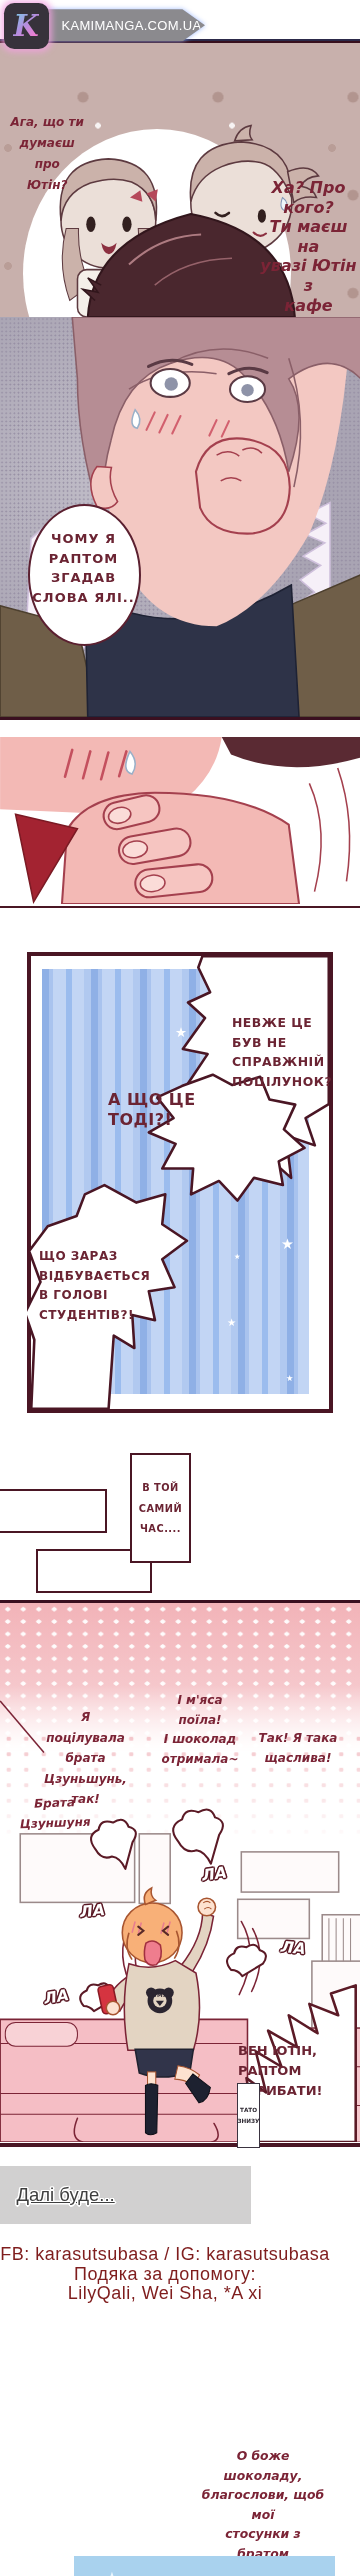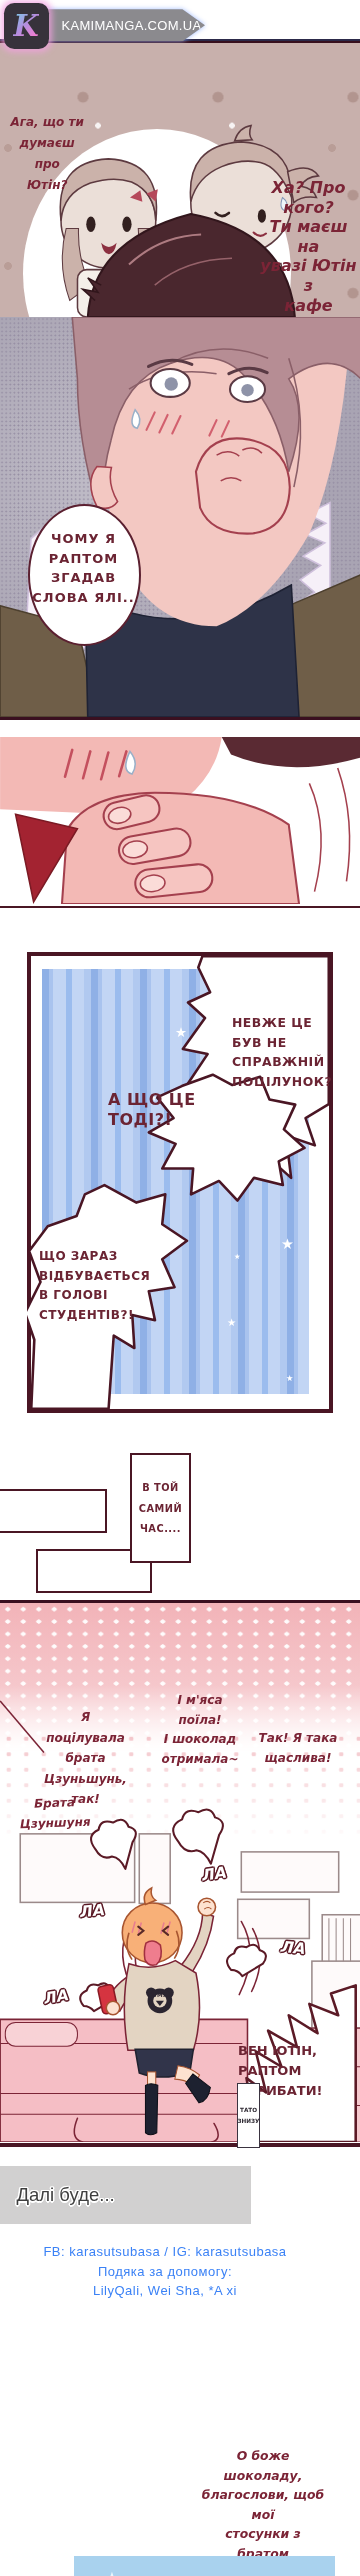--- a/index.html
+++ b/index.html
@@ -96,23 +96,23 @@
   .p5-note{left:237px;top:2083px;width:23px;height:65px;background:#fff;border:1px solid #3a3340;
            box-sizing:border-box;z-index:6;display:flex;flex-direction:column;align-items:center;
            justify-content:center;gap:4.1px;font-size:5.7px;font-weight:700;color:#2f2a33;}
   .tumao{left:140px;top:1992px;width:41px;text-align:center;font-size:5.7px;font-weight:700;
          color:#2b2530;z-index:5;letter-spacing:0.5px;}
 
   
   .graybox{left:0;top:2166px;width:251px;height:58px;background:#d1d0d0;display:flex;align-items:center;}
   .continued{padding-left:16.5px;font-family:"Liberation Sans",sans-serif;font-size:18.5px;color:#3f3f3f;
     text-shadow:-1px -1px 0 #fff,1px -1px 0 #fff,-1px 1px 0 #fff,1px 1px 0 #fff,
-                -1.5px 0 0 #fff,1.5px 0 0 #fff,0 1.5px 0 #fff,0 -1.5px 0 #fff;}
+                -1.5px 0 0 #fff,1.5px 0 0 #fff,0 1.5px 0 #fff,0 -1.5px 0 #fff;text-decoration:underline;}
   .credit{left:0;width:330px;text-align:center;font-family:"Liberation Sans",sans-serif;
-          color:#3b82f6;font-size:13px;letter-spacing:0.5px;}
+          color:#7f1d1d;font-size:18px;letter-spacing:0.5px;}
 
   
   .prayer{left:198px;top:2446px;width:130px;text-align:center;font-size:12.4px;line-height:19.6px;}
   .bluefinal{left:74px;top:2556px;width:261px;height:264px;background:#a9d2ee;}
   .fstar{position:absolute;color:rgba(240,250,255,.9);}
 </style>
 </head>
 <body>
 
 <div id="page">

